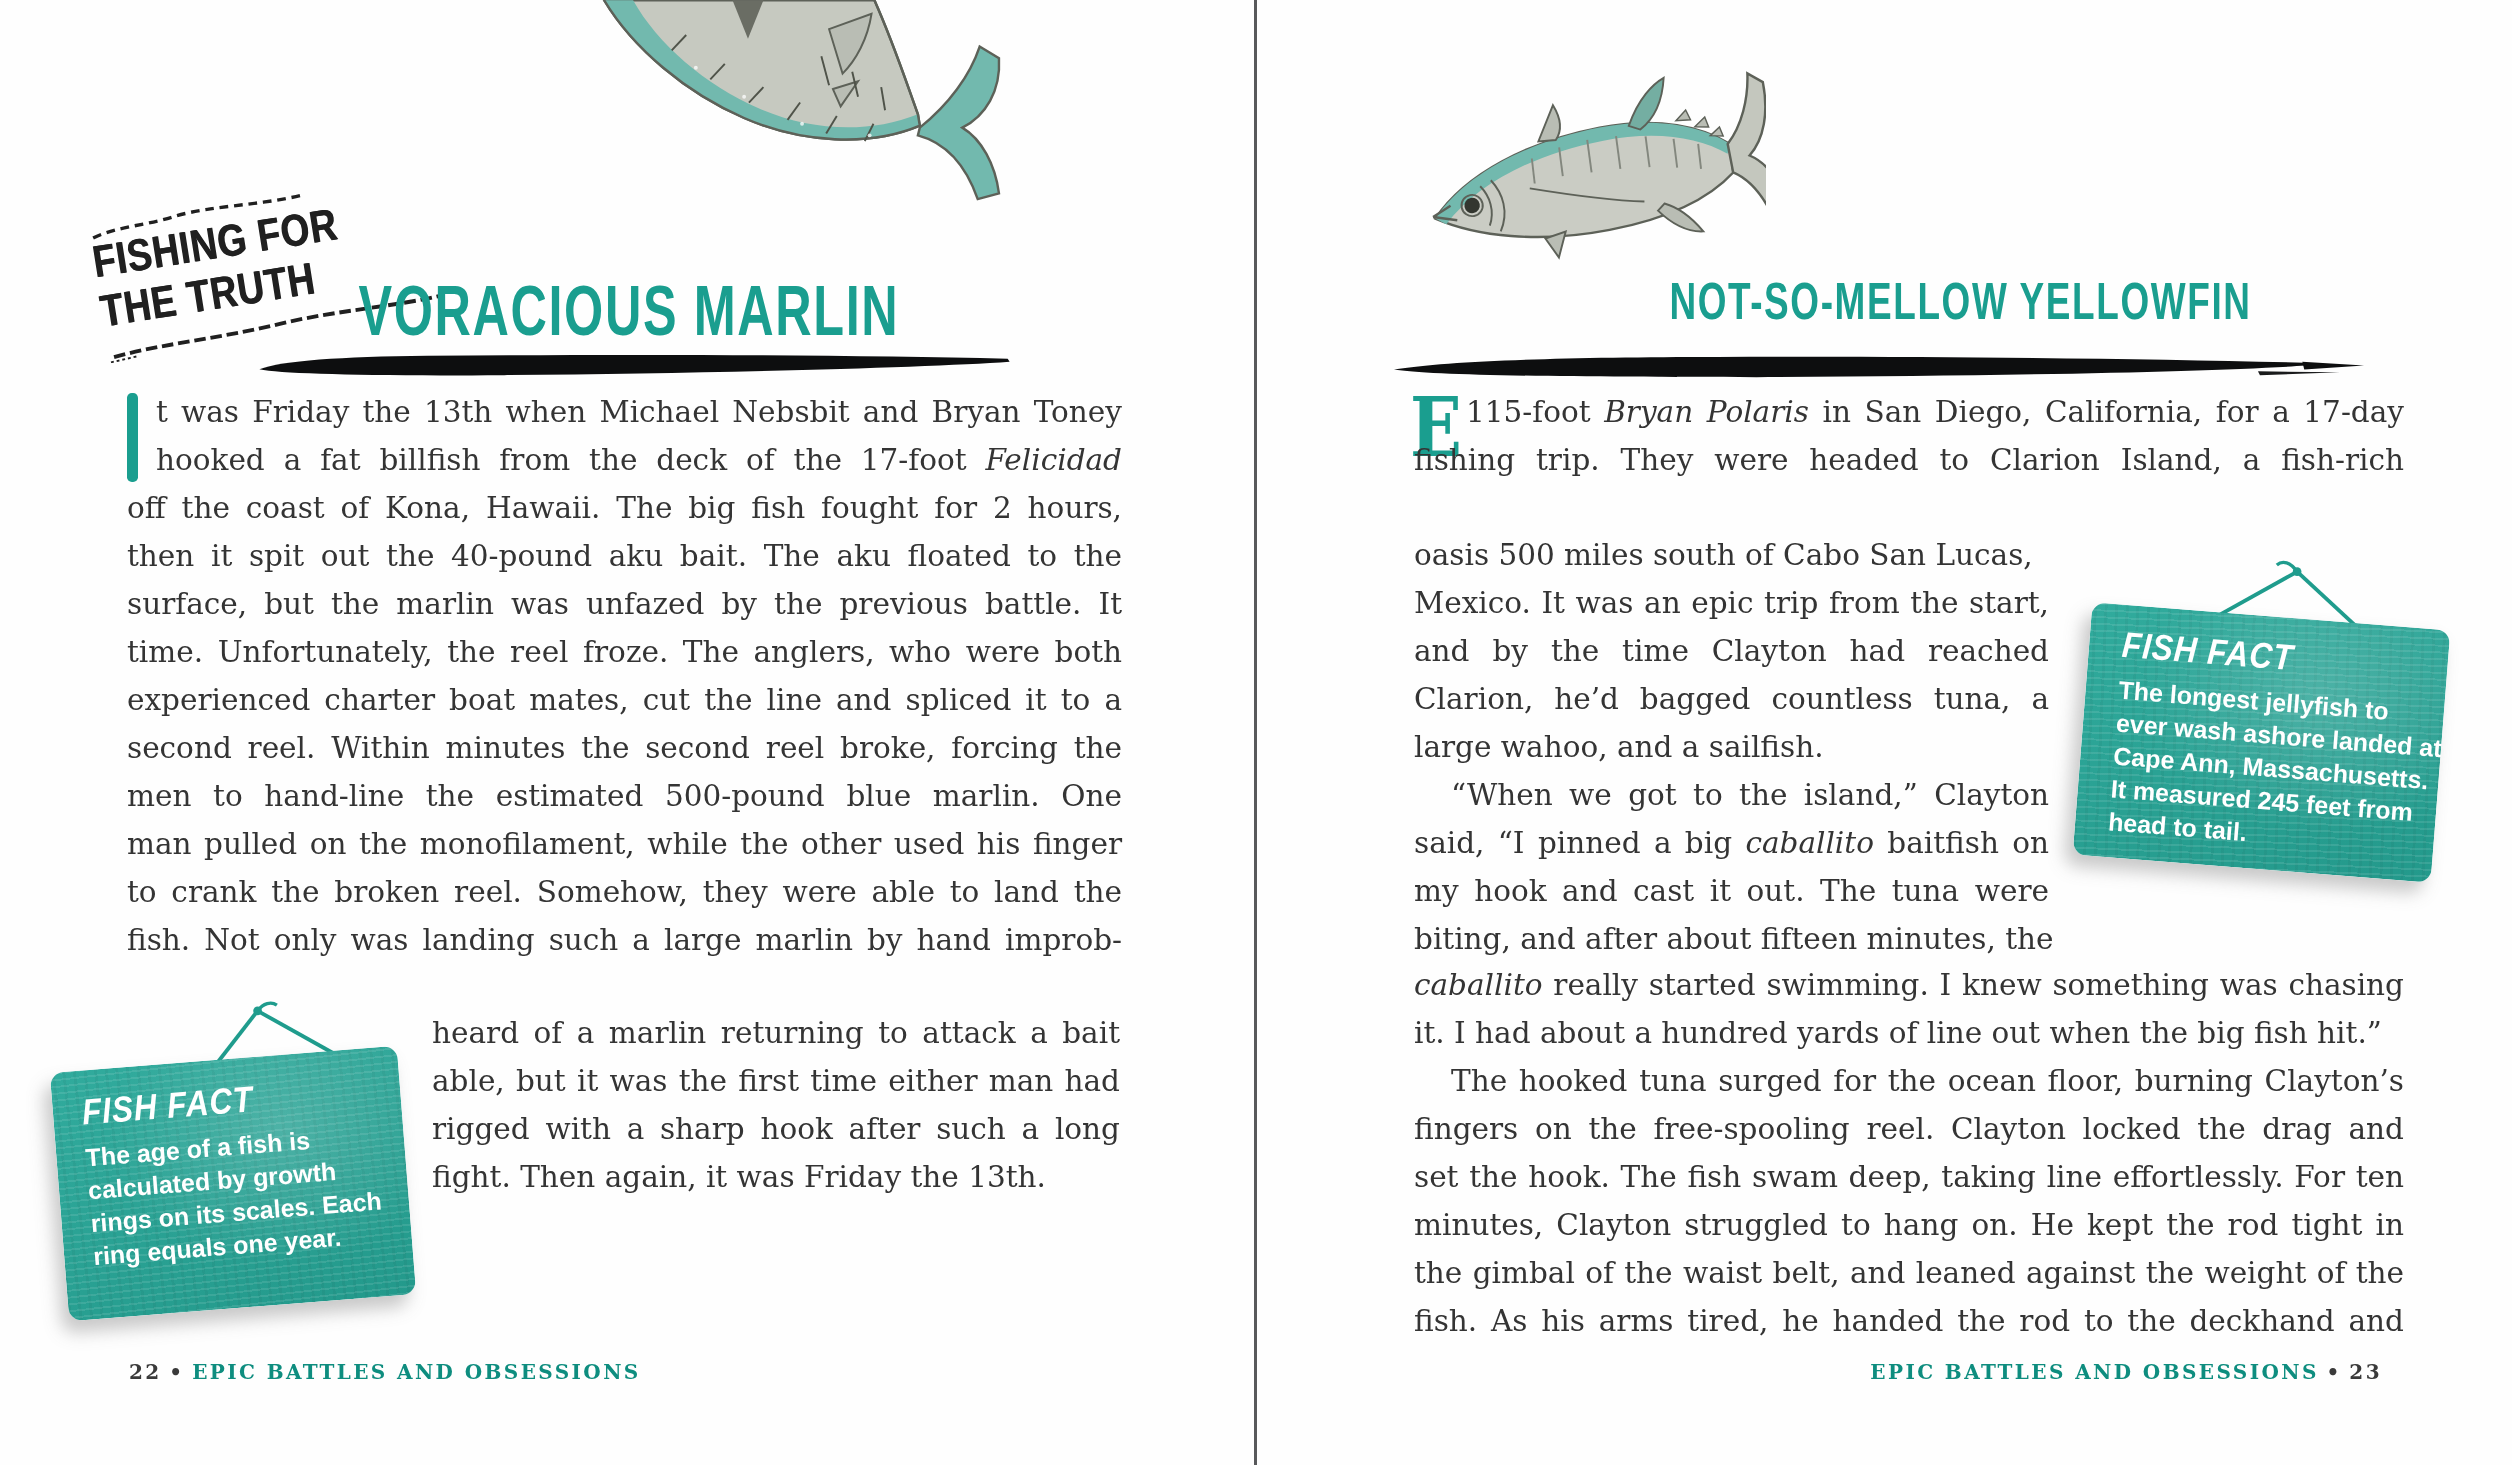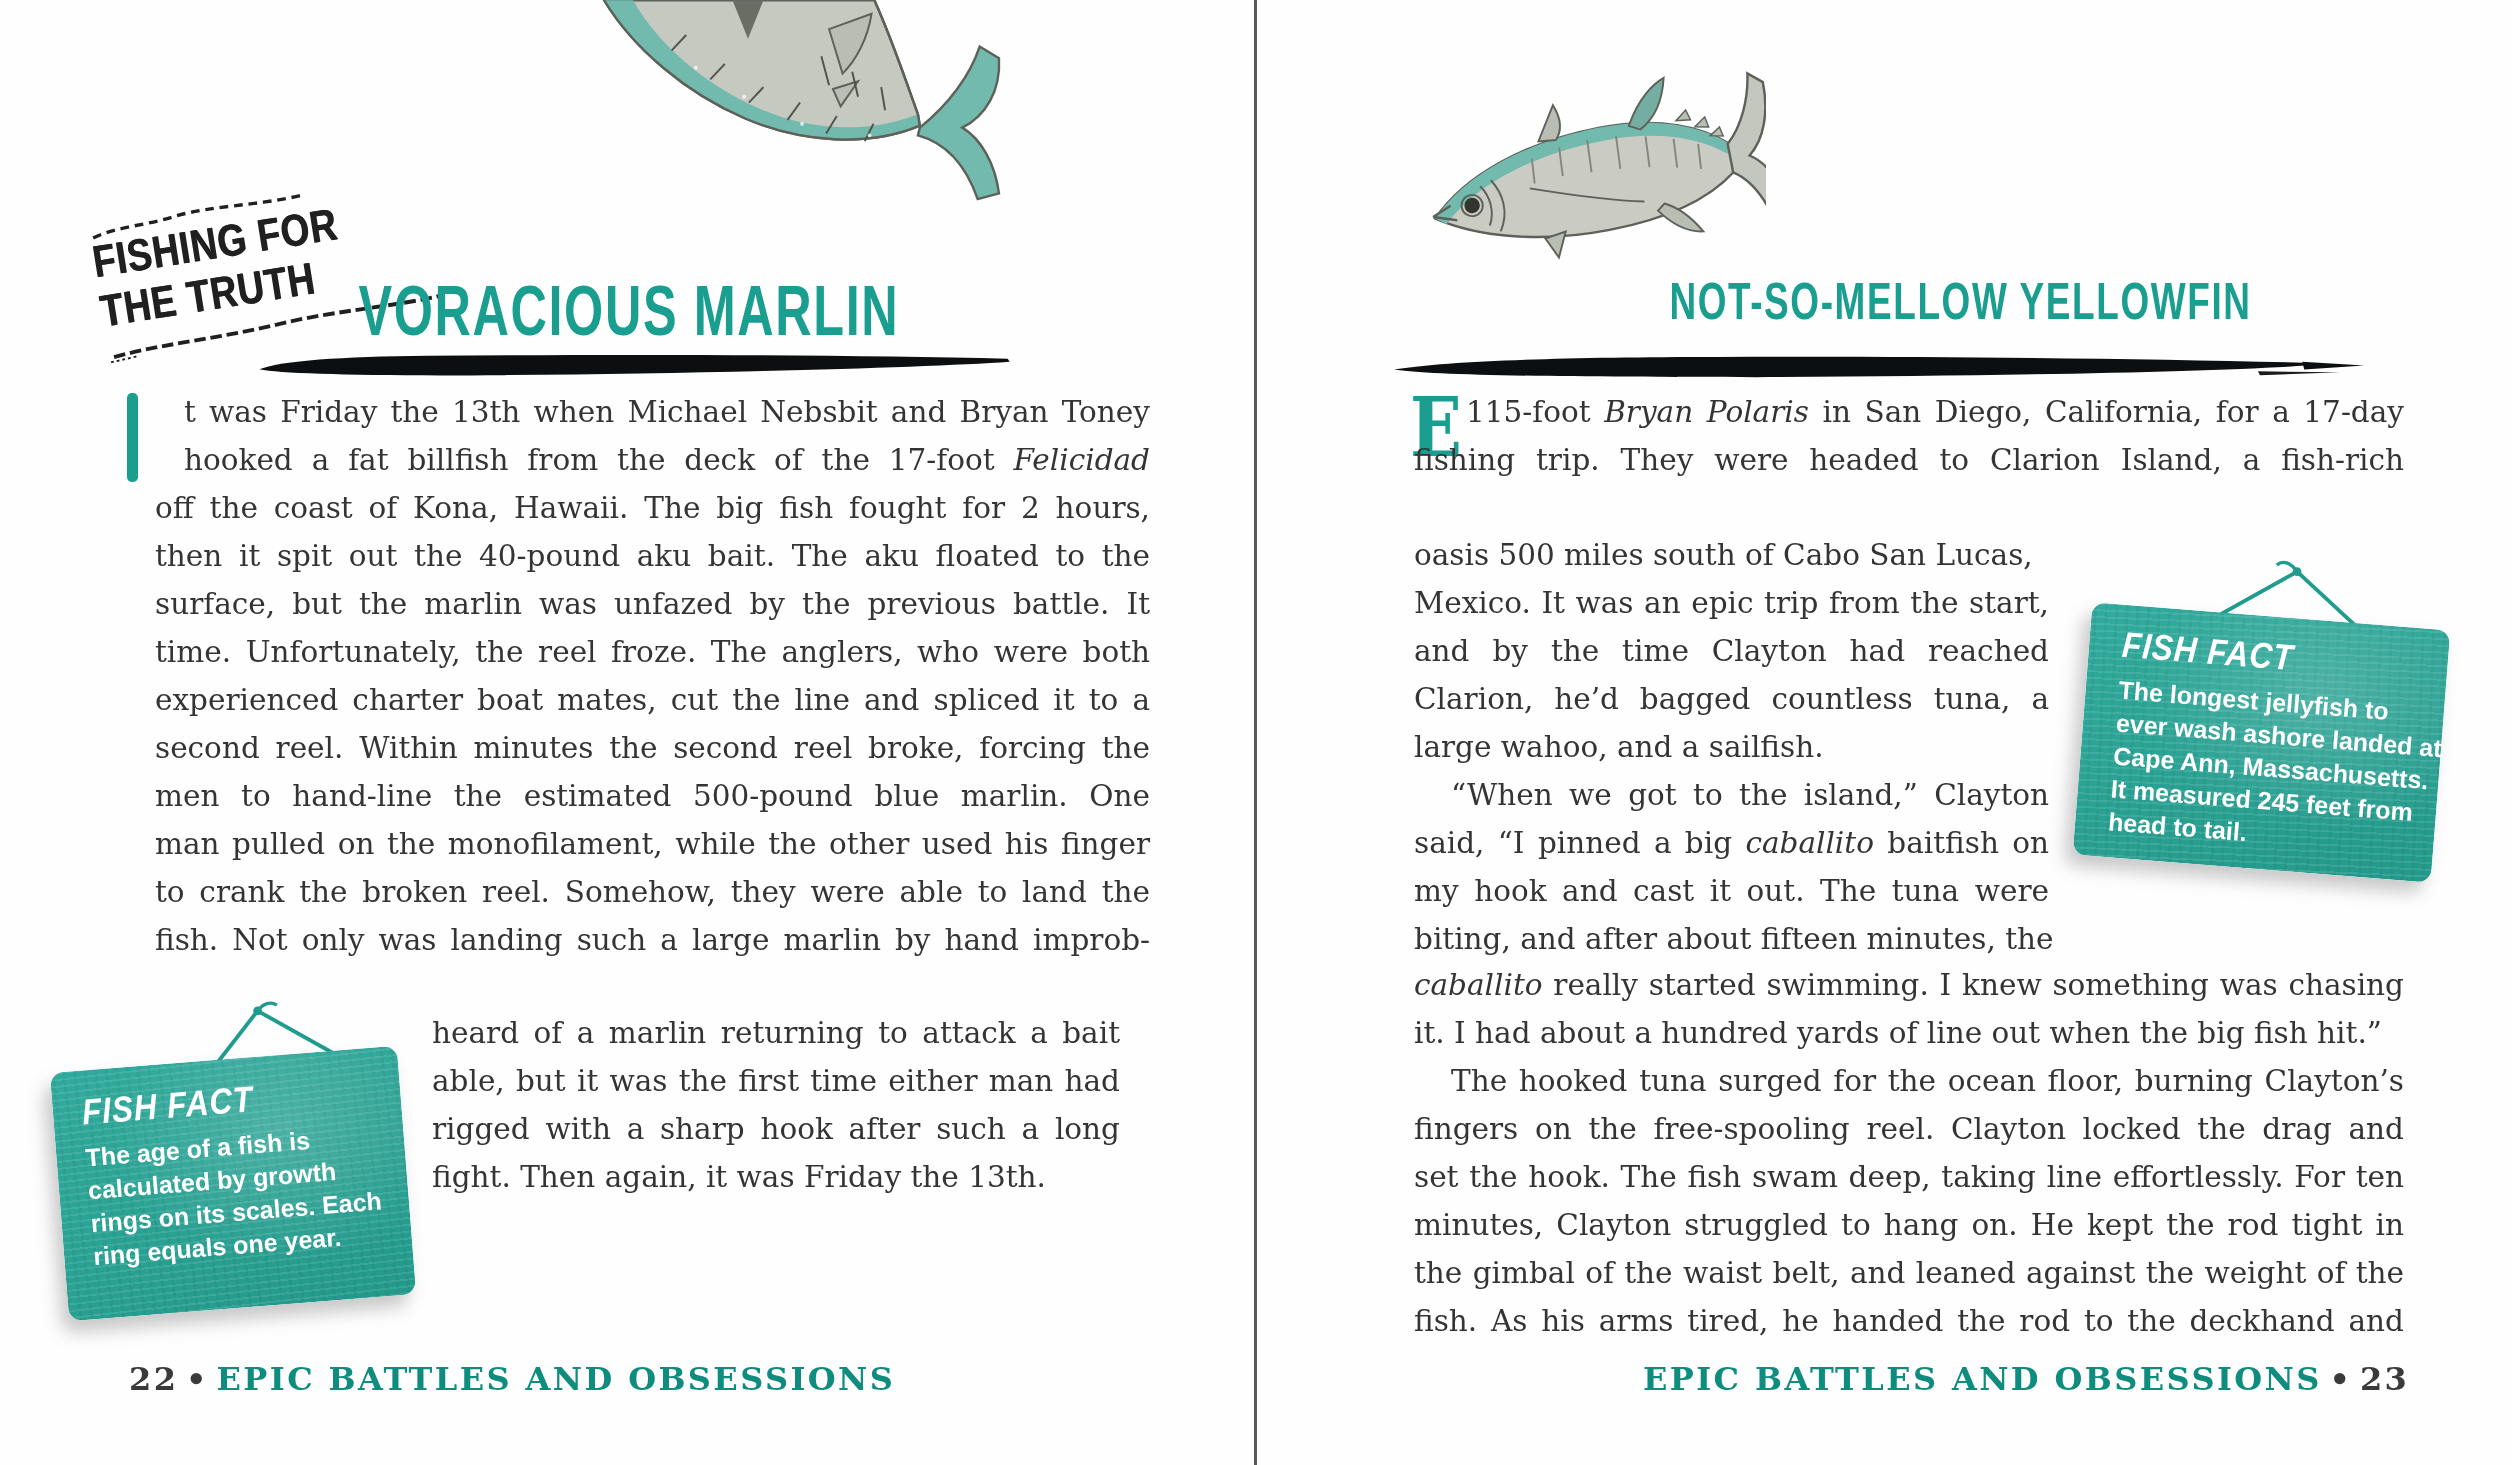--- a/index.html
+++ b/index.html
@@ -53,21 +53,21 @@
         linear-gradient(160deg,#31ab9d,#23998b);
         box-shadow:-7.7px 11.6px 17.4px rgba(100,100,100,0.35);color:#ffffff;}
   .sign-inner{position:absolute;left:29px;top:21px;right:23px;}
   .ff-head{font-family:"Liberation Sans","DejaVu Sans",sans-serif;font-weight:800;font-style:italic;
            font-size:36px;letter-spacing:1px;transform:scaleX(0.88);transform-origin:left;
            margin-bottom:7.7px;white-space:nowrap;}
   .ff-line{font-family:"Liberation Sans","DejaVu Sans",sans-serif;font-weight:700;font-size:25px;
            line-height:33px;white-space:nowrap;}
 
   
-  .footer{position:absolute;font-weight:700;font-size:32px;letter-spacing:2.4px;white-space:nowrap;}
+  .footer{position:absolute;font-weight:700;font-size:20px;letter-spacing:2.4px;white-space:nowrap;}
   .footer .num{color:#3a3a3a;}
   .footer .sep{color:#3a3a3a;padding:0 7.7px;}
   .footer .ft{color:#0e8d7f;}
 </style>
 </head>
 <body>
 
 <div class="canvas">
 
   <svg class="abs" style="left:580px;top:0;" width="502" height="208" viewBox="0 0 520 215">
@@ -111,21 +111,21 @@
   </div>
 
   <div class="chapter-title" style="left:271px;top:276px;width:715px;font-size:60px;">
     <span class="tt">VORACIOUS MARLIN</span>
   </div>
   <svg class="brush" style="left:253px;top:352px;" width="763" height="27" viewBox="0 0 790 28">
     <path d="M6,18 C30,9 90,5 180,4 C400,2 620,3 782,7 L784,10 C700,16 480,22 260,24 C120,25 30,23 6,18 Z" fill="#0d0e0f"></path>
   </svg>
 
   <div class="dropbar"></div>
-  <div class="abs" style="left:127px;top:388px;width:995px;margin-left:28px;">
+  <div class="abs" style="left:127px;top:388px;width:995px;">
     <div class="bl j pad-bar">t was Friday the 13th when Michael Nebsbit and Bryan Toney</div>
     <div class="bl j pad-bar">hooked a fat billfish from the deck of the 17-foot <em>Felicidad</em></div>
     <div class="bl j">off the coast of Kona, Hawaii. The big fish fought for 2 hours,</div>
     <div class="bl j">then it spit out the 40-pound aku bait. The aku floated to the</div>
     <div class="bl j">surface, but the marlin was unfazed by the previous battle. It</div>
     <div class="bl j">time. Unfortunately, the reel froze. The anglers, who were both</div>
     <div class="bl j">experienced charter boat mates, cut the line and spliced it to a</div>
     <div class="bl j">second reel. Within minutes the second reel broke, forcing the</div>
     <div class="bl j">men to hand-line the estimated 500-pound blue marlin. One</div>
     <div class="bl j">man pulled on the monofilament, while the other used his finger</div>

